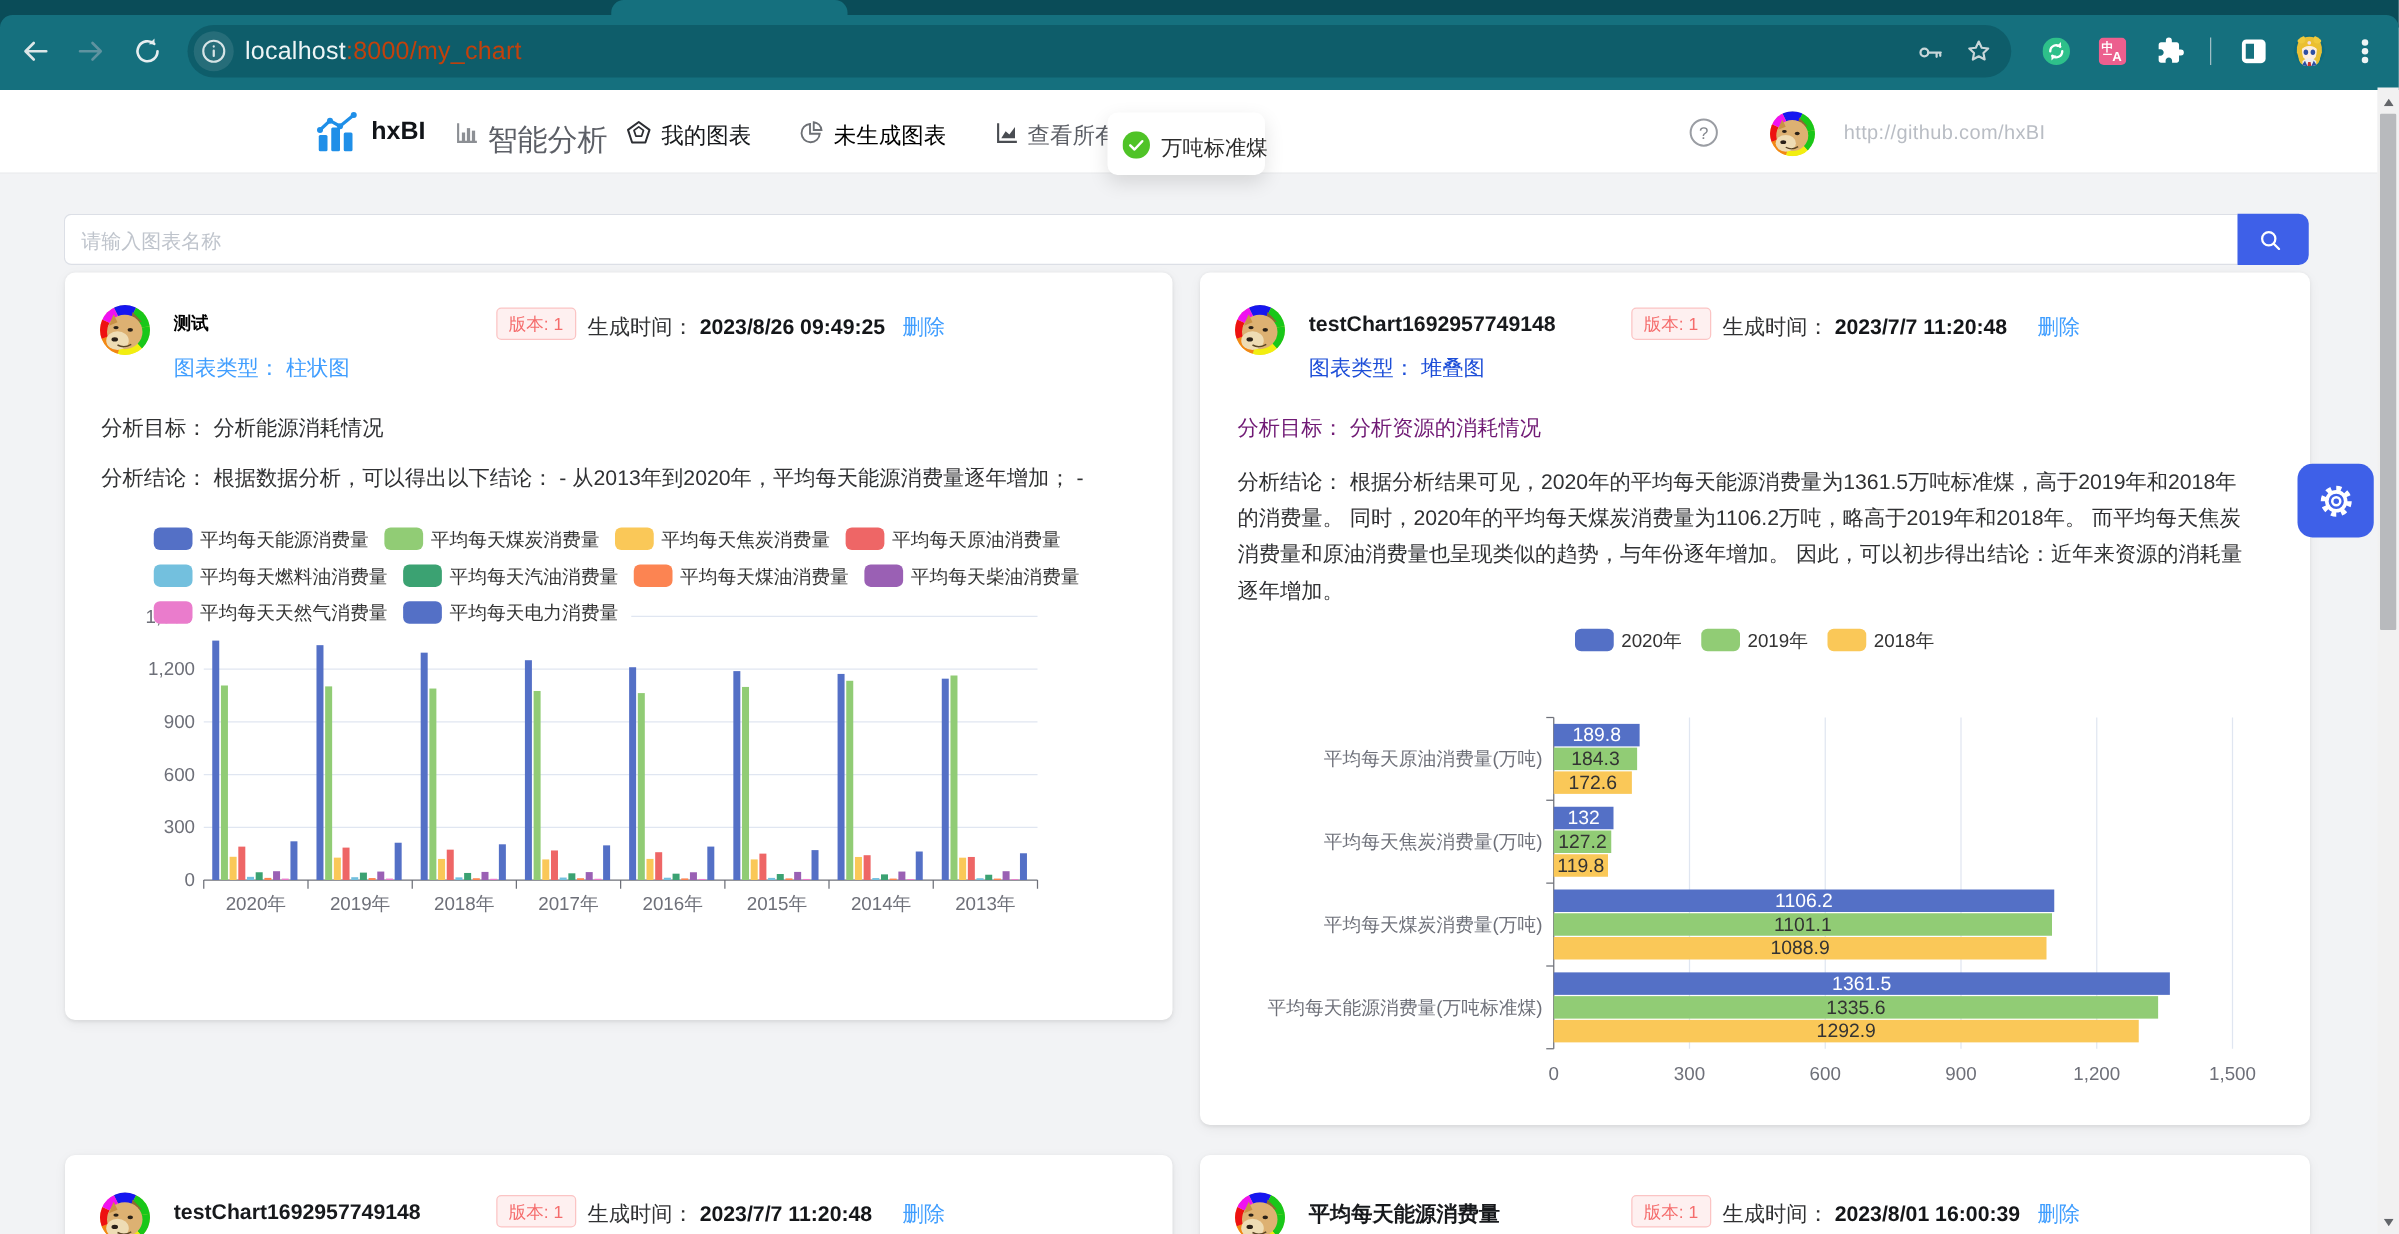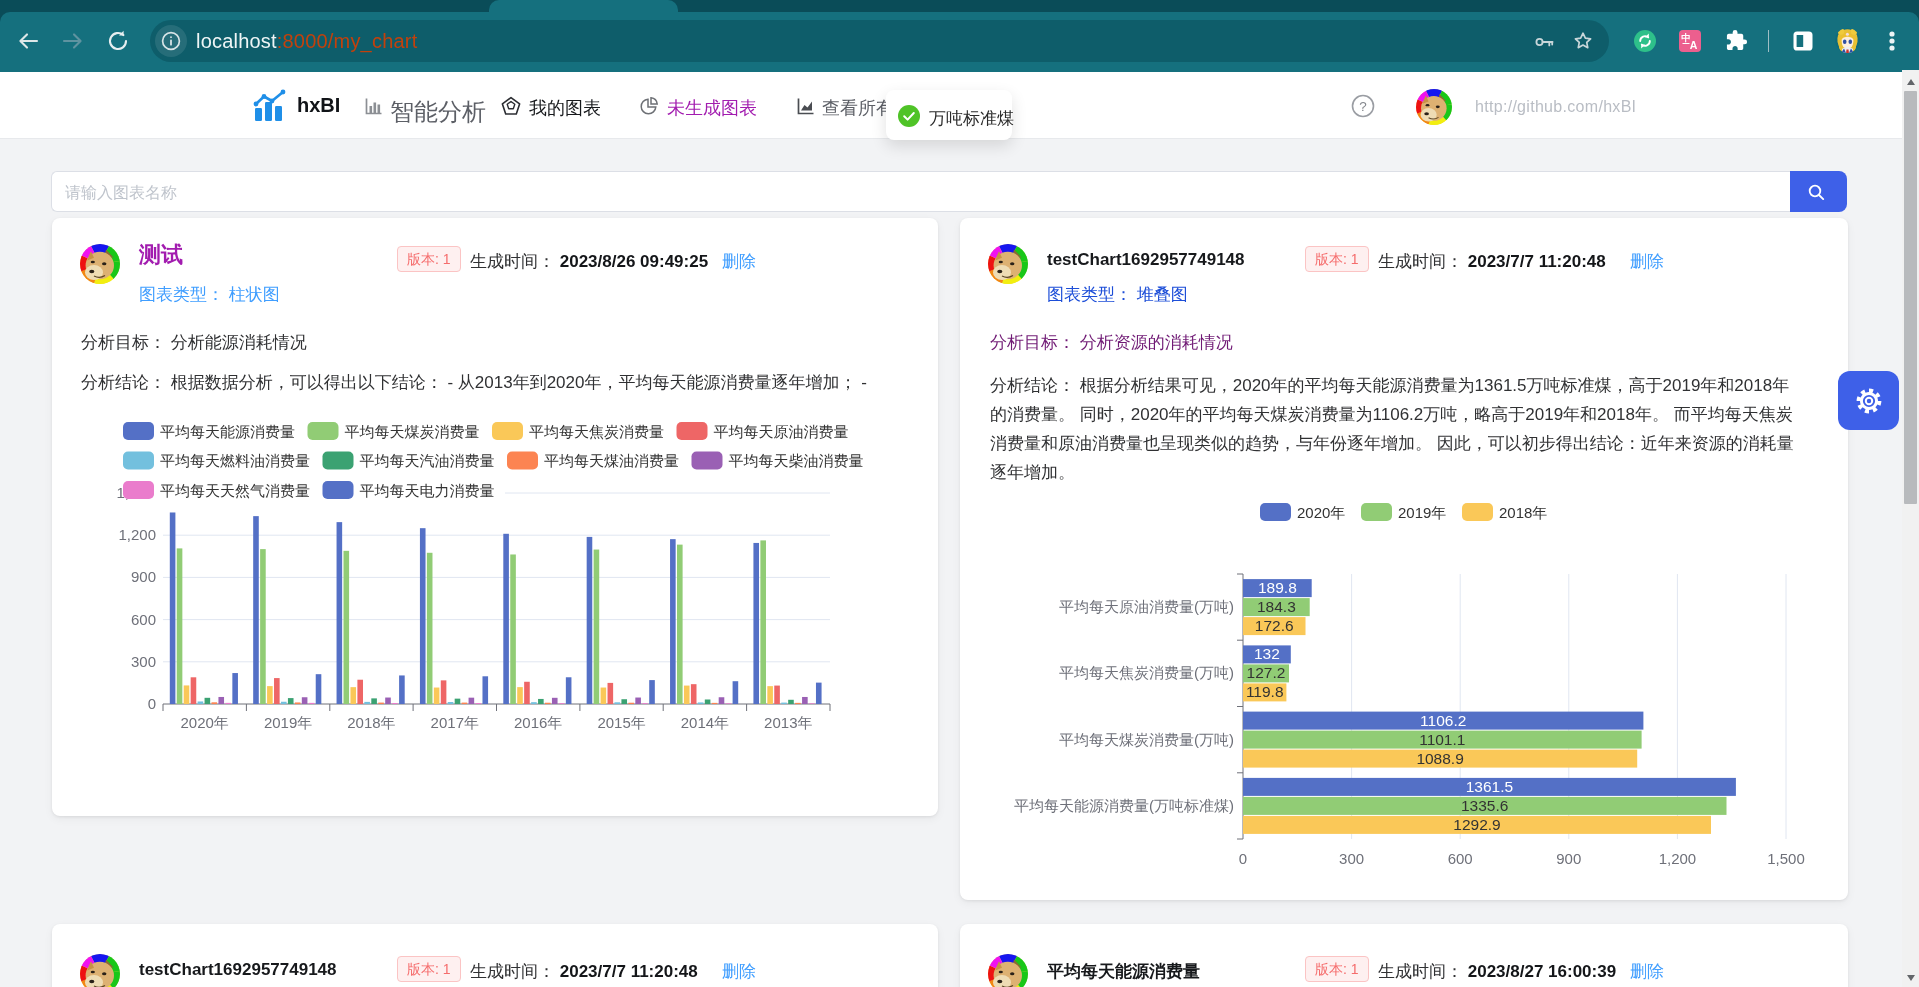--- a/index.html
+++ b/index.html
@@ -107,21 +107,21 @@
 <div class="abs" style="left:390px;top:96px;font-size:24px;color:#5c5f66">智能分析</div>
 <svg class="abs" style="left:501px;top:96px;" width="20" height="20" viewBox="0 0 20 20">
     <path d="M10 1.6 L18.6 7.9 L15.3 18 H4.7 L1.4 7.9 Z" stroke="#2c2e33" stroke-width="1.6" fill="none" stroke-linejoin="round"></path>
     <path d="M10 5.5 L13.8 8.3 L12.3 12.8 H7.7 L6.2 8.3 Z" stroke="#2c2e33" stroke-width="1.4" fill="none" stroke-linejoin="round"></path>
   </svg>
 <div class="abs" style="left:529px;top:96px;font-size:18px;color:#17191c">我的图表</div>
 <svg class="abs" style="left:639px;top:96px;" width="20" height="20" viewBox="0 0 20 20">
     <path d="M9 3.2 a7.3 7.3 0 1 0 7.8 7.8 h-7.8z" stroke="#6d7075" stroke-width="1.5" fill="none"></path>
     <path d="M12 1.8 a7 7 0 0 1 6.2 6.2 h-6.2z" stroke="#6d7075" stroke-width="1.5" fill="none"></path>
   </svg>
-<div class="abs" style="left:667px;top:96px;font-size:18px;color:#a21caf">未生成图表</div>
+<div class="abs" style="left:667px;top:96px;font-size:18px;color:#000000">未生成图表</div>
 <svg class="abs" style="left:796px;top:96px;" width="20" height="20" viewBox="0 0 20 20">
     <path d="M2.5 2.5 v15 h15" stroke="#4a4d52" stroke-width="1.7" fill="none"></path>
     <path d="M5 14.5 L8.5 9 L11.5 11.5 L16 5.5 V14.5 Z" fill="#4a4d52"></path>
   </svg>
 <div class="abs" style="left:822px;top:96px;font-size:18px;color:#5c5f66">查看所有图表</div>
 <svg class="abs" style="left:1351px;top:94px;" width="24" height="24" viewBox="0 0 24 24">
     <circle cx="12" cy="12" r="10.5" stroke="#9a9da3" stroke-width="1.6" fill="none"></circle>
     <text x="12" y="17" font-size="13.5" fill="#85888e" text-anchor="middle">?</text>
   </svg>
 <svg class="abs" style="left:1416.0px;top:89.0px" width="36" height="36" viewBox="0 0 40 40">
@@ -185,21 +185,21 @@
 <ellipse cx="19.8" cy="21.5" rx="14.2" ry="13.8" fill="#ddb172"></ellipse>
 <path d="M11 7.5 L7.2 16.5 L14 13.8Z" fill="#c89146"></path>
 <ellipse cx="14" cy="28.5" rx="9" ry="7.5" fill="#eedcb4"></ellipse>
 <ellipse cx="12.8" cy="18.0" rx="2.1" ry="1.3" fill="#2a2118"></ellipse>
 <ellipse cx="24.2" cy="19.8" rx="2.2" ry="1.5" fill="#2a2118"></ellipse>
 <ellipse cx="11.8" cy="27.5" rx="2.6" ry="1.7" fill="#2a2118"></ellipse>
 <path d="M14 32 Q19.5 35 25 31.5" stroke="#5a4526" stroke-width="1.2" fill="none"></path>
 </g>
     </g>
   </svg>
-<div class="abs" style="left:139px;top:240px;font-size:22px;font-weight:700;color:#a21caf">测试</div>
+<div class="abs" style="left:139px;top:250px;font-size:14px;font-weight:700;color:#000000">测试</div>
 <div class="abs" style="left:397px;top:246px;font-size:14px;color:#f56c6c;background:#fef0f0;border:1px solid #fbc4c4;border-radius:4px;height:26px;line-height:24px;padding:0 9px">版本: 1</div>
 <div class="abs" style="left:470px;top:250px;font-size:17px;color:#303133">生成时间：&nbsp;<b style="color:#141619">2023/8/26 09:49:25</b></div>
 <div class="abs" style="left:722px;top:250px;font-size:17px;color:#409eff">删除</div>
 <div class="abs" style="left:139px;top:283px;font-size:17px;color:#409eff">图表类型：&nbsp;柱状图</div>
 <div class="abs" style="left:81px;top:331px;font-size:17px;color:#303133">分析目标：&nbsp;分析能源消耗情况</div>
 <div class="abs" style="left:81px;top:371px;font-size:17px;color:#303133">分析结论：&nbsp;根据数据分析，可以得出以下结论：&nbsp;-&nbsp;从2013年到2020年，平均每天能源消费量逐年增加；&nbsp;-</div>
 <svg class="abs" style="left:988.0px;top:244.0px" width="40" height="40" viewBox="0 0 40 40">
 <defs>
       <clipPath id="dgc1008">
         <circle cx="20" cy="20" r="20"></circle>
@@ -289,21 +289,21 @@
 <ellipse cx="14" cy="28.5" rx="9" ry="7.5" fill="#eedcb4"></ellipse>
 <ellipse cx="12.8" cy="18.0" rx="2.1" ry="1.3" fill="#2a2118"></ellipse>
 <ellipse cx="24.2" cy="19.8" rx="2.2" ry="1.5" fill="#2a2118"></ellipse>
 <ellipse cx="11.8" cy="27.5" rx="2.6" ry="1.7" fill="#2a2118"></ellipse>
 <path d="M14 32 Q19.5 35 25 31.5" stroke="#5a4526" stroke-width="1.2" fill="none"></path>
 </g>
     </g>
   </svg>
 <div class="abs" style="left:1047px;top:960px;font-size:17px;font-weight:700;color:#17191c">平均每天能源消费量</div>
 <div class="abs" style="left:1305px;top:956px;font-size:14px;color:#f56c6c;background:#fef0f0;border:1px solid #fbc4c4;border-radius:4px;height:26px;line-height:24px;padding:0 9px">版本: 1</div>
-<div class="abs" style="left:1378px;top:960px;font-size:17px;color:#303133">生成时间：&nbsp;<b style="color:#141619">2023/8/27 16:00:39</b></div>
+<div class="abs" style="left:1378px;top:960px;font-size:17px;color:#303133">生成时间：&nbsp;<b style="color:#141619">2023/8/01 16:00:39</b></div>
 <div class="abs" style="left:1630px;top:960px;font-size:17px;color:#409eff">删除</div>
 <svg class="abs" style="left:52px;top:218px" width="886" height="598" viewBox="0 0 886 598">
     <line x1="111" y1="443.8" x2="778" y2="443.8" stroke="#E0E6F1" stroke-width="1"></line>
     <line x1="111" y1="401.6" x2="778" y2="401.6" stroke="#E0E6F1" stroke-width="1"></line>
     <line x1="111" y1="359.4" x2="778" y2="359.4" stroke="#E0E6F1" stroke-width="1"></line>
     <line x1="111" y1="317.2" x2="778" y2="317.2" stroke="#E0E6F1" stroke-width="1"></line>
     <line x1="453" y1="275.0" x2="778" y2="275.0" stroke="#E0E6F1" stroke-width="1"></line>
     <text x="104" y="491.0" font-size="15" fill="#6E7079" text-anchor="end">0</text>
     <text x="104" y="448.8" font-size="15" fill="#6E7079" text-anchor="end">300</text>
     <text x="104" y="406.6" font-size="15" fill="#6E7079" text-anchor="end">600</text>

